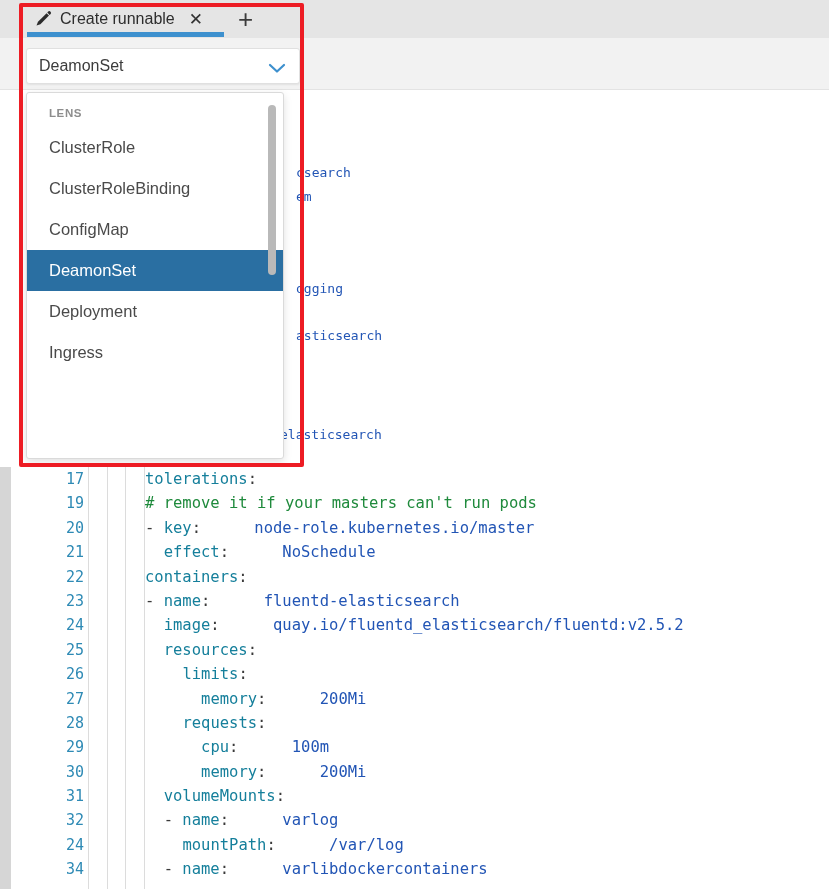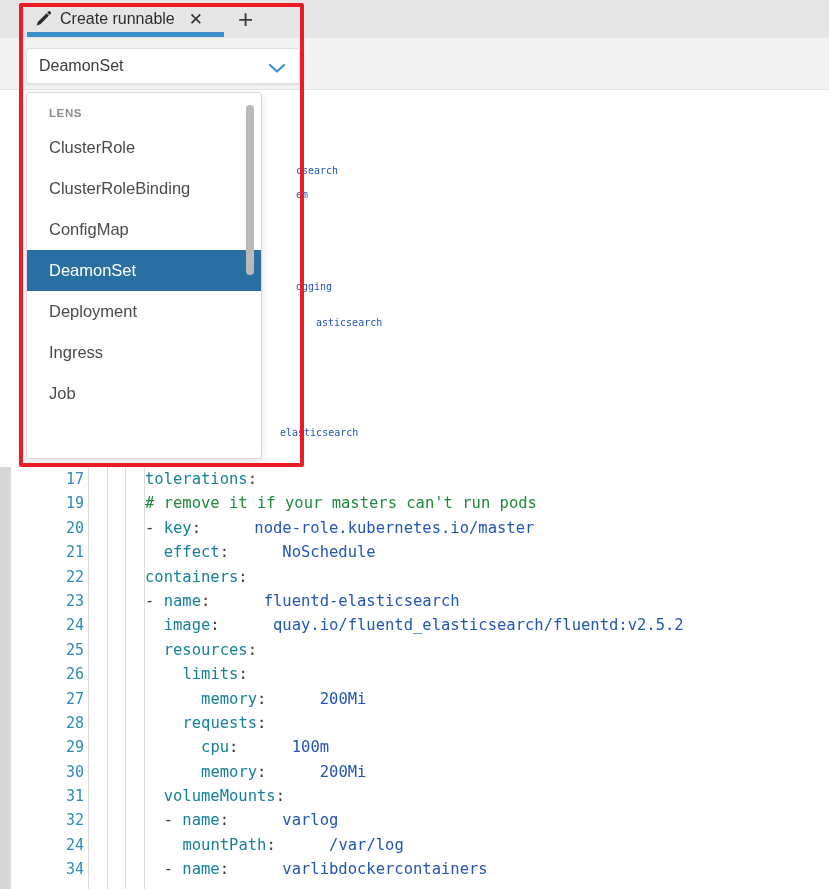--- a/index.html
+++ b/index.html
@@ -53,21 +53,21 @@
     position: absolute; left: 26px; top: 48px; width: 274px; height: 36px;
     background: #ffffff; border: 1px solid #e0e0e0; border-radius: 3px;
     box-shadow: 0 1px 2px rgba(0,0,0,0.07);
     display: flex; align-items: center; padding: 0 12px;
   }
   .select-value { font-size: 16px; color: #3c3c3c; flex: 1; }
   .chevron { width: 20px; height: 12px; display: block; }
 
   
   .dropdown {
-    position: absolute; left: 26px; top: 92px; width: 236px; height: 367px;
+    position: absolute; left: 26px; top: 92px; width: 258px; height: 367px;
     background: #ffffff; border: 1px solid #dadada; border-radius: 3px;
     box-shadow: 0 3px 8px rgba(0,0,0,0.12);
     overflow: hidden;
   }
   .dd-group-label {
     font-size: 11.5px; letter-spacing: 0.6px; color: #8d8d8d;
     font-weight: 700; padding: 14px 0 8px 22px;
   }
   .dd-item {
     height: 41px; display: flex; align-items: center;
@@ -127,21 +127,21 @@
   .tok-key   { color: #157f9b; }
   .tok-val   { color: #2255b5; margin-left: 44px; }
   .tok-punct { color: #3a3a3a; }
   .tok-dash  { color: #3a3a3a; }
   .tok-cmt   { color: #1f8a3c; }
 
   
   .topcode {
     position: absolute;
     font-family: "DejaVu Sans Mono", monospace;
-    font-size: 10px; color: #2255b5; white-space: pre;
+    font-size: 13px; color: #2255b5; white-space: pre;
   }
 </style>
 </head>
 <body>
 
 <div id="app">
 
   <div class="tabstrip">
     <div class="tab">
       <span class="tab-icon">
@@ -155,21 +155,21 @@
     </div>
     <div class="tab-underline"></div>
     <div class="tab-add">+</div>
   </div>
 
   <div class="subbar"></div>
 
   <div class="topcode" style="left:296px; top:165px;">csearch</div>
   <div class="topcode" style="left:296px; top:189px;">em</div>
   <div class="topcode" style="left:296px; top:237px;margin-top:44px;">ogging</div>
-  <div class="topcode" style="left:296px; top:317px;margin-left:20px;">asticsearch</div>
+  <div class="topcode" style="left:296px; top:328px;">asticsearch</div>
   <div class="topcode" style="left:280px; top:427px;">elasticsearch</div>
 
   <div class="select-box">
     <span class="select-value">DeamonSet</span>
     <span class="chevron">
       <svg viewBox="0 0 20 12" width="20" height="12">
         <path d="M3 3 L10 9.5 L17 3" fill="none" stroke="#3d90ce" stroke-width="2.2" stroke-linecap="round" stroke-linejoin="round"></path>
       </svg>
     </span>
   </div>
@@ -187,23 +187,20 @@
           <span>ConfigMap</span>
         </div>
         <div class="dd-item selected">
           <span>DeamonSet</span>
         </div>
         <div class="dd-item">
           <span>Deployment</span>
         </div>
         <div class="dd-item">
           <span>Ingress</span>
-        </div>
-        <div class="dd-item">
-          <span>Job</span>
         </div>
       </div>
     <div class="dd-scroll-track">
       <div class="dd-scroll-thumb"></div>
     </div>
   </div>
 
   <div class="annot"></div>
 
   <div class="editor">

